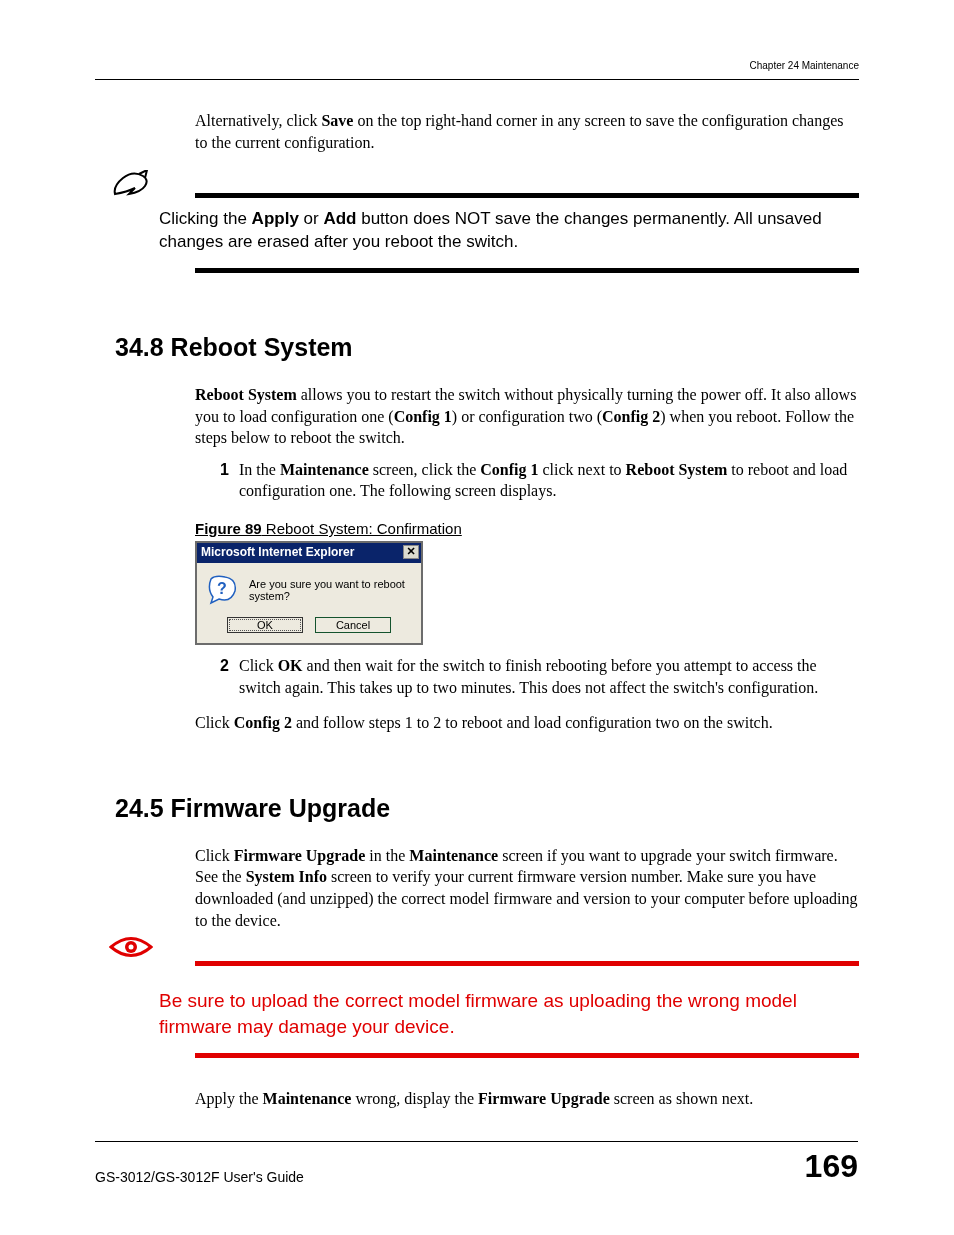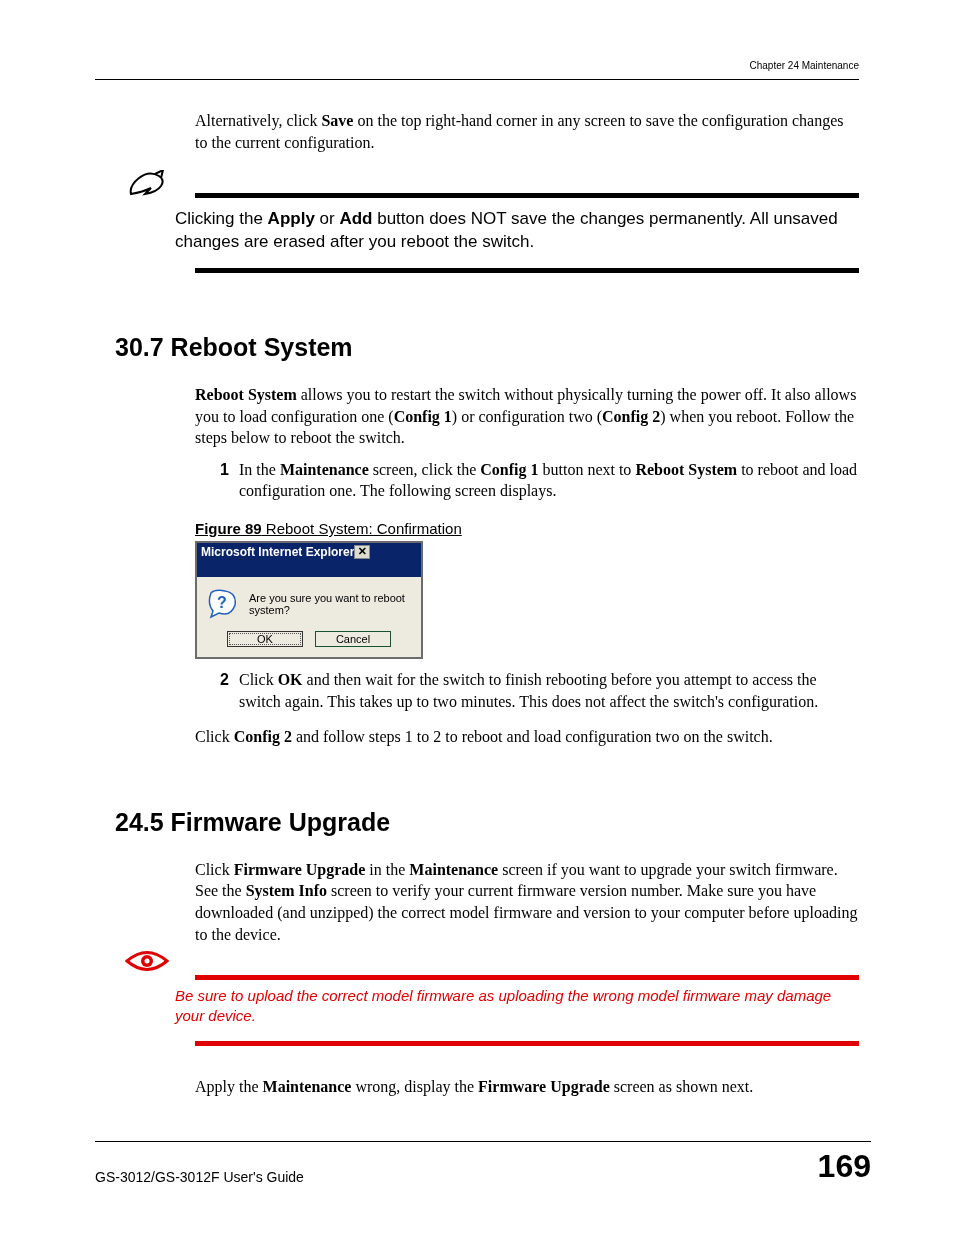--- a/index.html
+++ b/index.html
@@ -39,42 +39,41 @@
       margin-left: 80px;
       margin-bottom: 4px;
     }
     .note-rule-bottom { margin-top: 14px; margin-bottom: 0; }
     .note-icon {
       position: absolute;
       margin-left: -50px;
       margin-top: -32px;
     }
     .note-content {
-      margin-left: 60px;
+      margin-left: 44px;
       position: relative;
     }
     .note-text {
       font-family: Arial, Helvetica, sans-serif;
       font-size: 17px;
       line-height: 1.35;
       padding-top: 6px;
     }
     .warn-rule-top, .warn-rule-bottom {
       border: none;
       border-top: 5px solid #e00000;
       margin-left: 80px;
     }
     .warn-rule-bottom { margin-top: 14px; }
     .warn-text {
       font-family: Arial, Helvetica, sans-serif;
-      font-size: 15px;
+      font-size: 19px;
       line-height: 1.35;
       color: #e00000;
-      padding-top: 6px;
-      font-style: italic;
+      padding-top: 22px;
     }
     .h2 {
       font-family: Arial, Helvetica, sans-serif;
       font-size: 25px;
       font-weight: bold;
       margin-top: 60px;
       margin-bottom: 22px;
       margin-left: 20px;
     }
     .body-para {
@@ -107,27 +106,27 @@
     .fig-caption .figlabel { font-weight: bold; }
     .dialog-box {
       margin-left: 100px;
       width: 228px;
       border: 2px solid #6c6c6c;
       background: #edeadf;
       font-family: Tahoma, Arial, sans-serif;
     }
     .dialog-title {
       display: flex;
-      justify-content: flex-start;
+      justify-content: space-between;
       align-items: center;
       background: #0a246a;
       color: #fff;
       font-size: 12px;
       font-weight: bold;
-      padding: 2px 2px 18px 4px;
+      padding: 2px 2px 4px 4px;
     }
     .dialog-close {
       width: 16px; height: 14px;
       background: #dcdcd0;
       color: #000;
       border: 1px solid #888;
       font-size: 11px;
       line-height: 11px;
       text-align: center;
       font-family: Arial;
@@ -155,21 +154,21 @@
       font-size: 11px;
       border: 1px solid #14532d;
       background: #edeadf;
       padding: 1px 0;
       text-align: center;
     }
     .dialog-btn.ok { outline: 1px dotted #555; outline-offset: -3px; border: 1.5px solid #333; }
     .footer {
       position: absolute;
       left: 95px;
-      right: 83px;
+      right: 96px;
       bottom: 50px;
     }
     .footer-rule { border: none; border-top: 1.5px solid #000; margin-bottom: 6px; }
     .footer-row { display: flex; justify-content: space-between; align-items: flex-end; }
     .footer-left { font-family: Arial, Helvetica, sans-serif; font-size: 14px; }
     .footer-right { font-family: Arial, Helvetica, sans-serif; font-size: 32px; font-weight: bold; }
     b { font-weight: bold; }
   </style>
 </head>
 <body>
@@ -190,30 +189,30 @@
           <path d="M30 4 L38 0 L36 8" fill="none" stroke="#000" stroke-width="2"></path>
         </svg>
     </span>
     <p class="note-text">
       <span>Clicking the </span><b>Apply</b><span> or </span><b>Add</b><span> button does NOT save the changes permanently. All unsaved changes are erased after you reboot the switch.</span>
     </p>
   </div>
   <hr class="note-rule-bottom">
 </div>
 
-<h2 class="h2">30.7  Reboot System</h2>
+<h2 class="h2">34.8  Reboot System</h2>
 
 <p class="body-para">
   <b>Reboot System</b><span> allows you to restart the switch without physically turning the power off. It also allows you to load configuration one (</span><b>Config 1</b><span>) or configuration two (</span><b>Config 2</b><span>) when you reboot. Follow the steps below to reboot the switch.</span>
 </p>
 
 <div class="ol-item">
   <div class="ol-num">1</div>
   <div class="ol-txt">
-    <span>In the </span><b>Maintenance</b><span> screen, click the </span><b>Config 1</b><span> button next to </span><b>Reboot System</b><span> to reboot and load configuration one. The following screen displays.</span>
+    <span>In the </span><b>Maintenance</b><span> screen, click the </span><b>Config 1</b><span> click next to </span><b>Reboot System</b><span> to reboot and load configuration one. The following screen displays.</span>
   </div>
 </div>
 
 <p class="fig-caption">
   <span class="figlabel">Figure 89</span><span>   Reboot System: Confirmation</span>
 </p>
 
 <div class="dialog-box">
   <div class="dialog-title">
     <span>Microsoft Internet Explorer</span>

